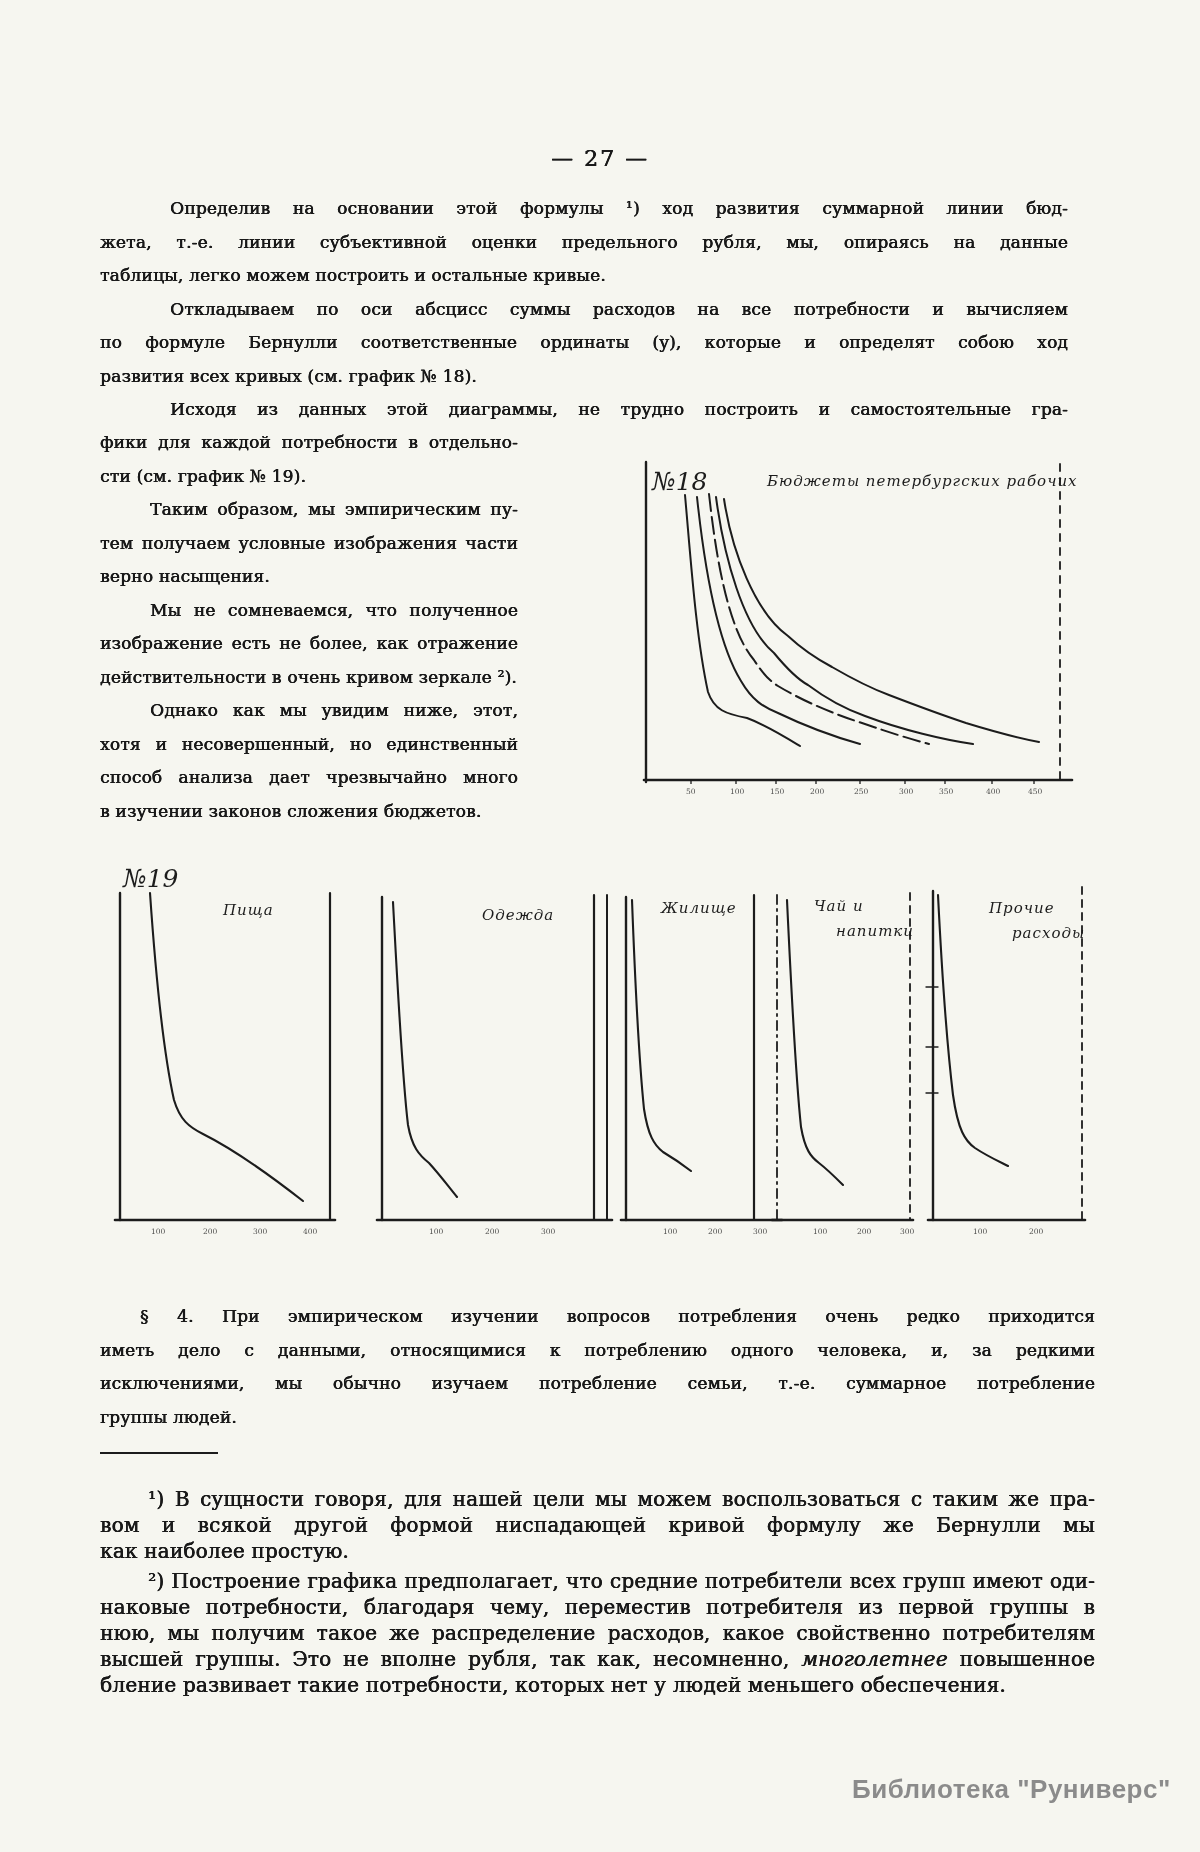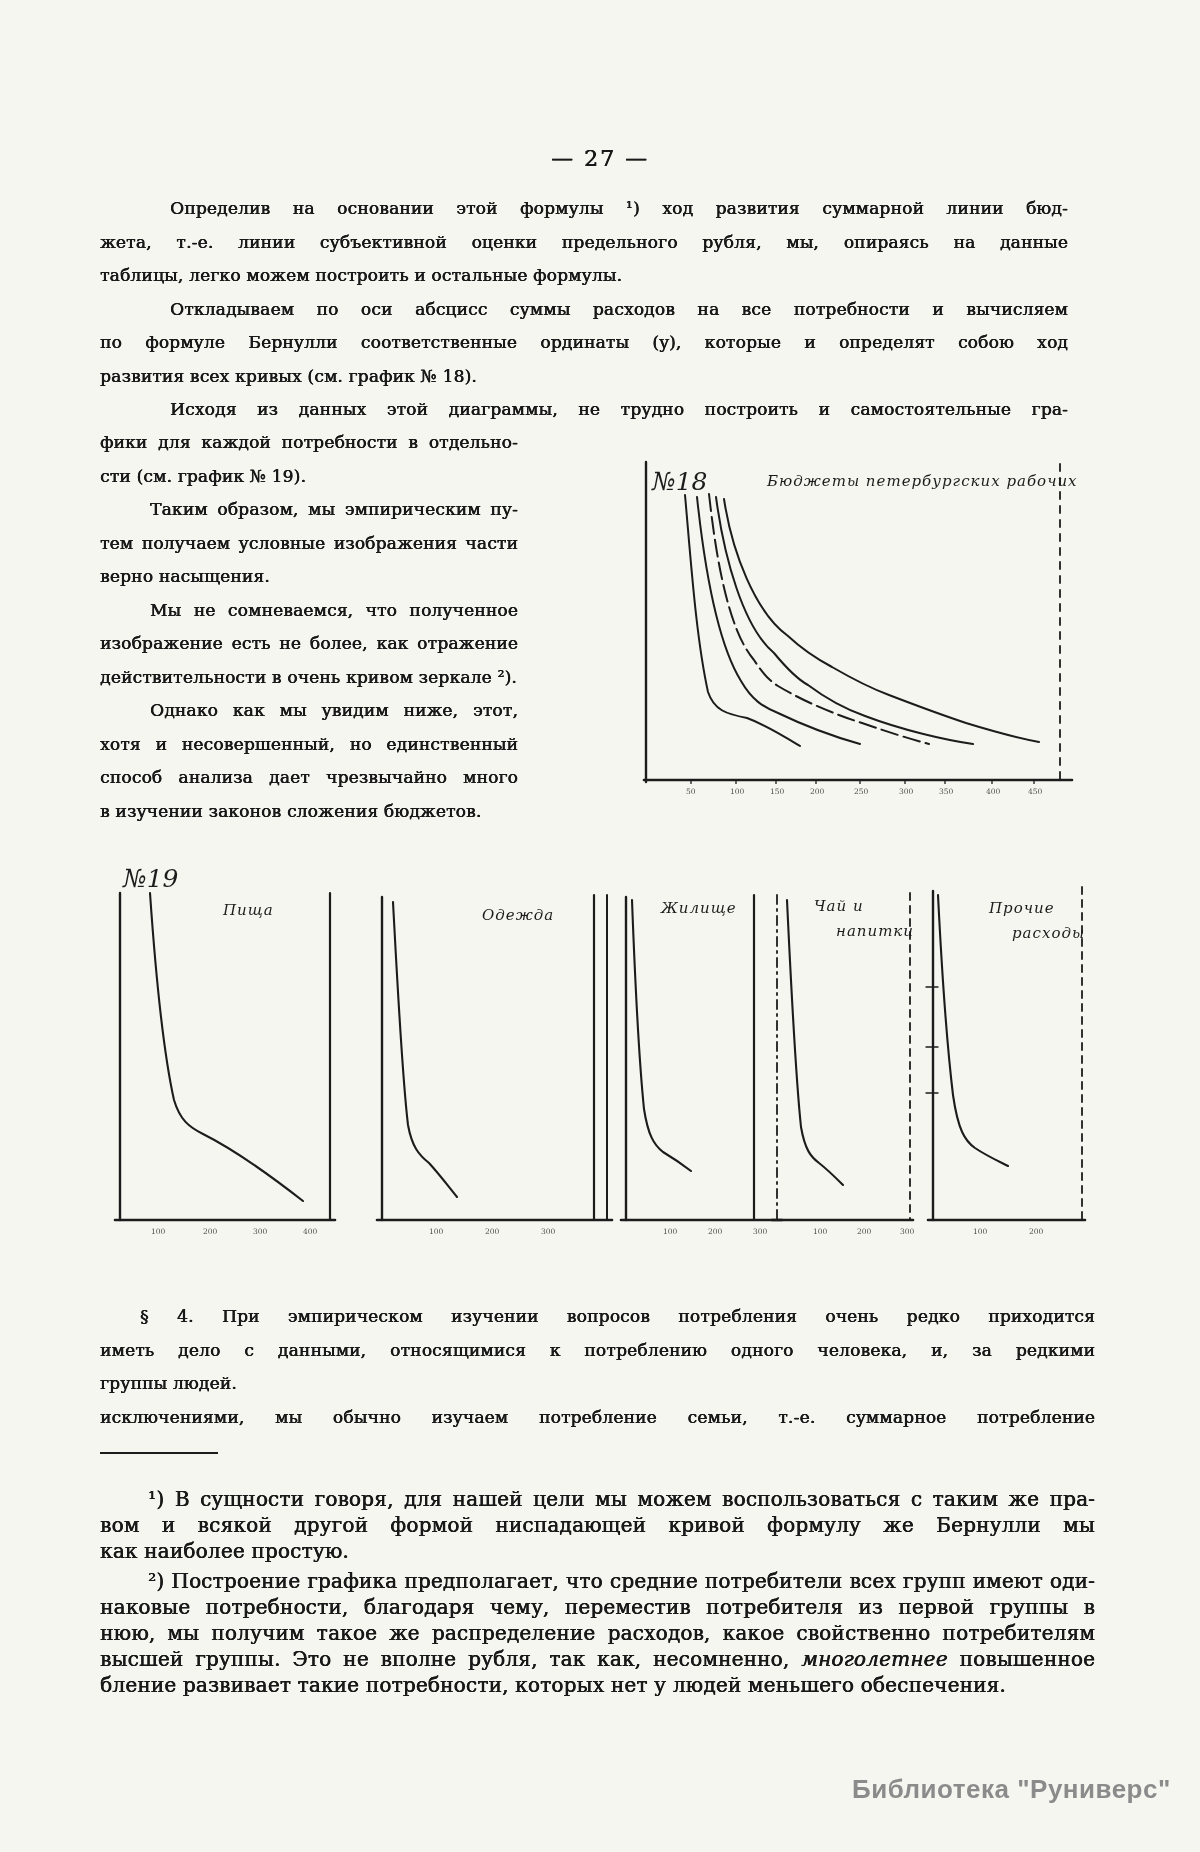--- a/index.html
+++ b/index.html
@@ -38,21 +38,21 @@
 </head>
 <body>
 
 <div class="page">
 
   <div class="abs pagenum ink" style="top:146px;left:0;">— 27 —</div>
 
   <div class="abs ink" style="top:192px;left:100px;width:968px;">
     <div class="ln j ind">Определив на основании этой формулы ¹) ход развития суммарной линии бюд-</div>
     <div class="ln j">жета, т.-е. линии субъективной оценки предельного рубля, мы, опираясь на данные</div>
-    <div class="ln">таблицы, легко можем построить и остальные формулы.</div>
+    <div class="ln">таблицы, легко можем построить и остальные кривые.</div>
     <div class="ln j ind">Откладываем по оси абсцисс суммы расходов на все потребности и вычисляем</div>
     <div class="ln j">по формуле Бернулли соответственные ординаты (y), которые и определят собою ход</div>
     <div class="ln">развития всех кривых (см. график № 18).</div>
     <div class="ln j ind">Исходя из данных этой диаграммы, не трудно построить и самостоятельные гра-</div>
   </div>
 
   <div class="abs ink narrow" style="top:426px;left:100px;width:418px;">
     <div class="ln j">фики для каждой потребности в отдельно-</div>
     <div class="ln">сти (см. график № 19).</div>
     <div class="ln j ind">Таким образом, мы эмпирическим пу-</div>
@@ -172,22 +172,22 @@
       <text class="tick" x="805" y="389">300</text>
 
       <text class="tick" x="878" y="389">100</text>
       <text class="tick" x="934" y="389">200</text>
     </g>
   </svg>
 
   <div class="abs ink" style="top:1300px;left:100px;width:995px;">
     <div class="ln j" style="text-indent:40px;">§ 4. При эмпирическом изучении вопросов потребления очень редко приходится</div>
     <div class="ln j">иметь дело с данными, относящимися к потреблению одного человека, и, за редкими</div>
+    <div class="ln j">исключениями, мы обычно изучаем потребление семьи, т.-е. суммарное потребление</div>
     <div class="ln">группы людей.</div>
-    <div class="ln j">исключениями, мы обычно изучаем потребление семьи, т.-е. суммарное потребление</div>
   </div>
 
   <div class="abs sep" style="top:1452px;left:100px;"></div>
 
   <div class="abs ink fn" style="top:1486px;left:100px;width:995px;">
     <div class="ln j ind">¹) В сущности говоря, для нашей цели мы можем воспользоваться с таким же пра-</div>
     <div class="ln j">вом и всякой другой формой ниспадающей кривой формулу же Бернулли мы предпочитаем</div>
     <div class="ln">как наиболее простую.</div>
     <div class="fn2">
       <div class="ln j ind">²) Построение графика предполагает, что средние потребители всех групп имеют оди-</div>

